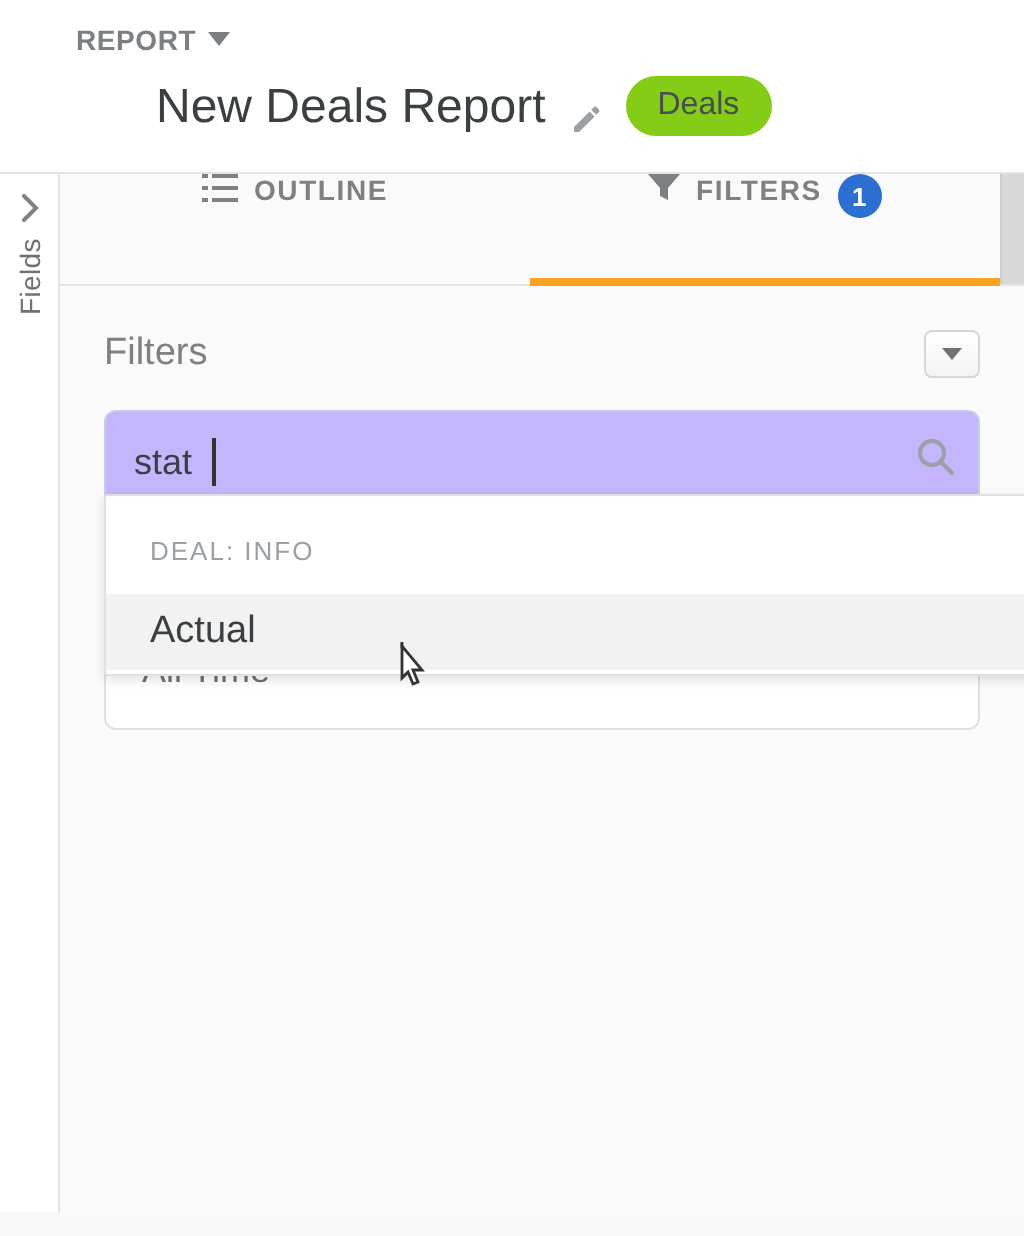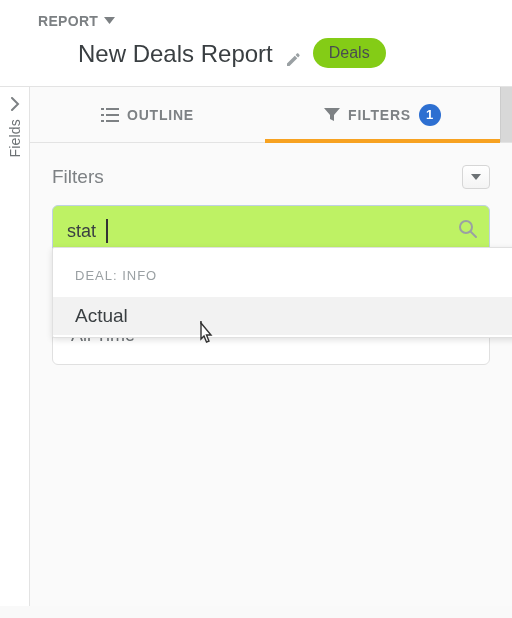--- a/index.html
+++ b/index.html
@@ -85,21 +85,21 @@
 
   
   .tabs {
     display: flex;
     height: 56px;
     border-bottom: 1px solid #e3e3e3;
   }
   .tab {
     flex: 1;
     display: flex;
-    align-items: center;
+    align-items: flex-start;
     justify-content: center;
     gap: 8px;
     font-size: 14px;
     font-weight: 600;
     letter-spacing: 0.8px;
     color: #7d8184;
     cursor: pointer;
     position: relative;
   }
   .tab.active::after {
@@ -151,21 +151,21 @@
     cursor: pointer;
   }
   .search-wrap {
     position: relative;
   }
   .search-input {
     width: 100%;
     height: 52px;
     border: 1.5px solid #bfd1e2;
     border-radius: 6px;
-    background: #bef264;
+    background: #c4b5fd;
     font-size: 18px;
     color: #3a3f42;
     padding: 0 44px 0 14px;
     outline: none;
   }
   .search-icon-wrap {
     position: absolute;
     right: 12px; top: 50%;
     transform: translateY(-50%);
     color: #9aa0a3;

